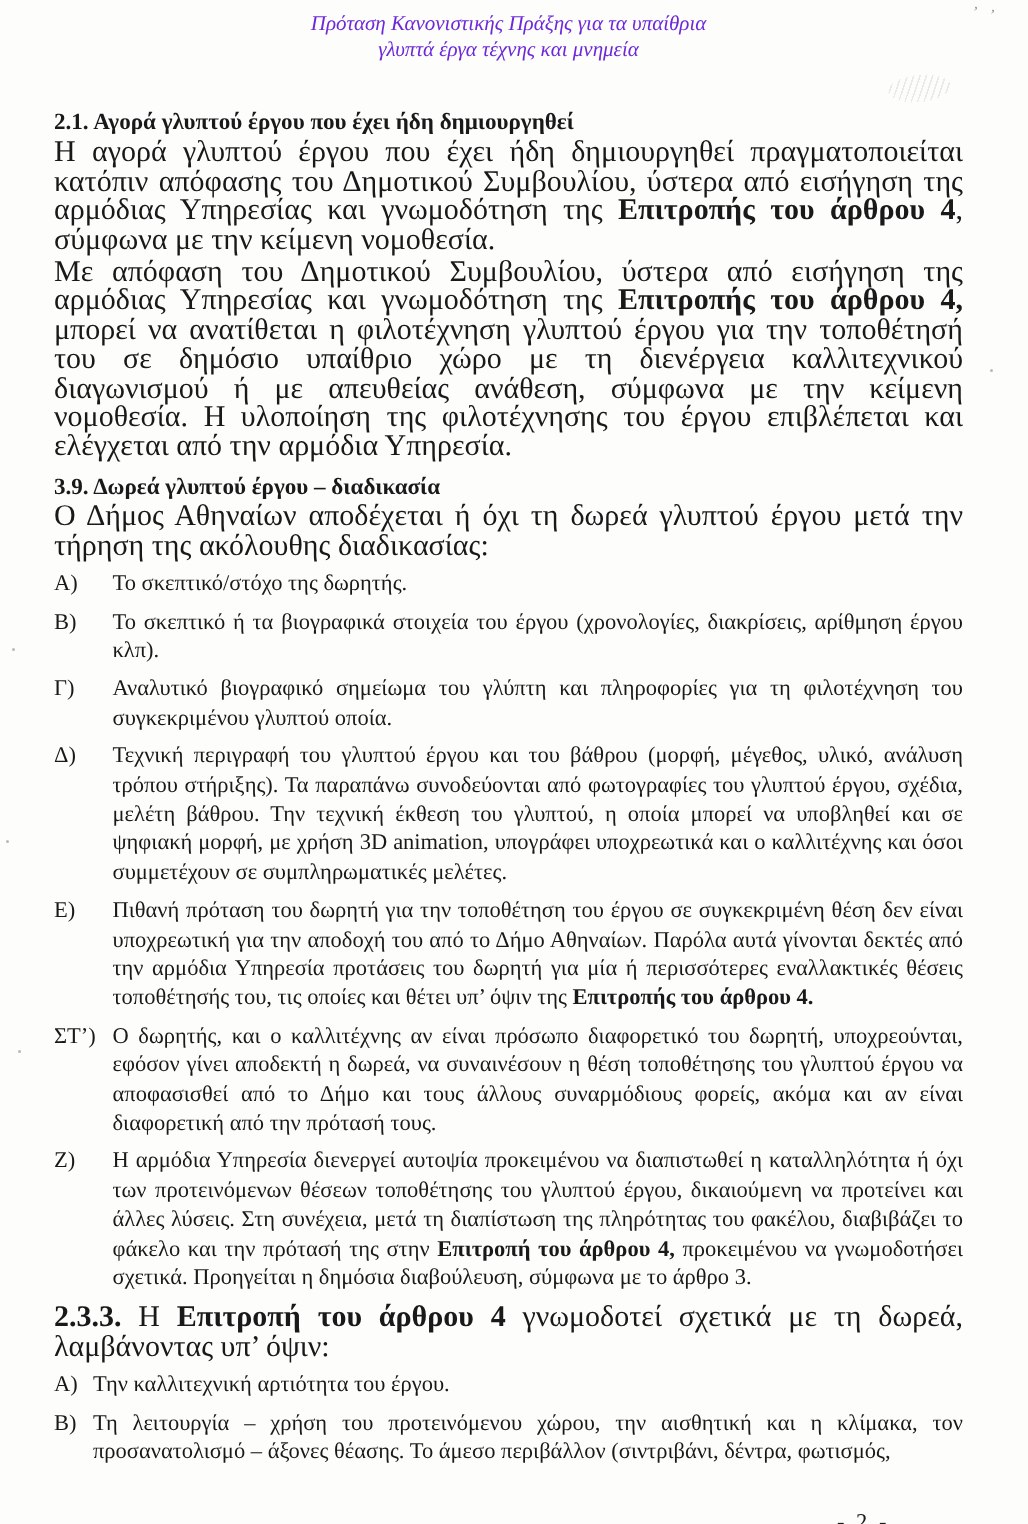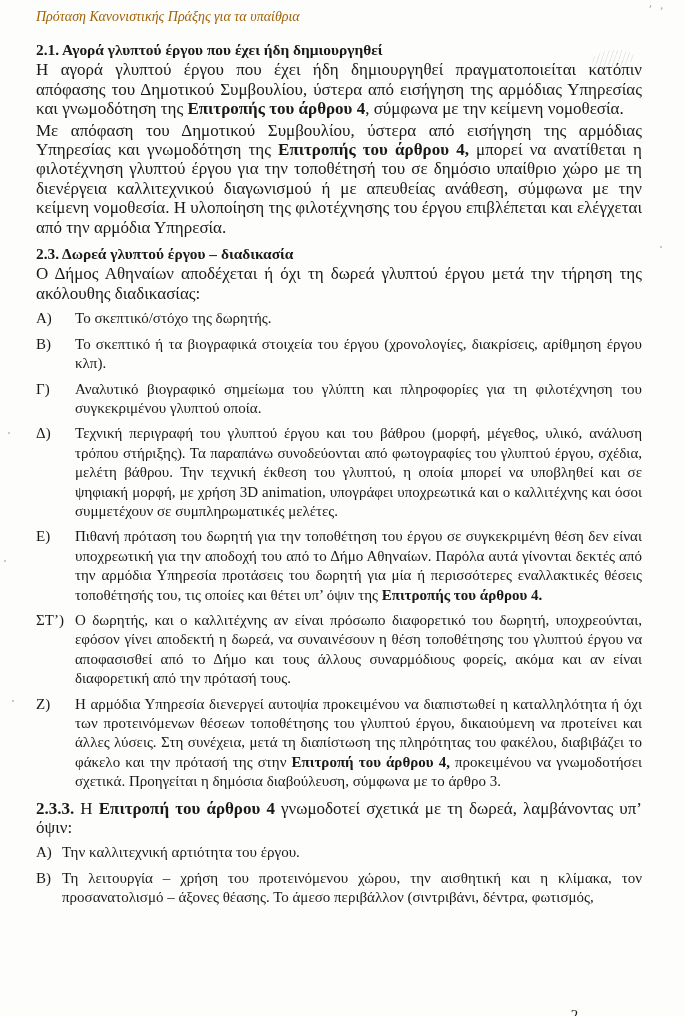--- a/index.html
+++ b/index.html
@@ -11,36 +11,36 @@
     background: #fdfdfb;
     overflow: hidden;
     font-family: "Liberation Serif", "DejaVu Serif", serif;
     color: #191919;
     box-sizing: border-box;
   }
   .content {
     padding: 8px 43px 0 36px;
   }
   .header {
-    text-align: left;
+    text-align: center;
     font-style: italic;
     font-size: 14px;
     line-height: 17px;
-    margin-bottom: 15px;
-    color: #a16207;
+    margin-bottom: 30px;
+    color: #6d28d9;
   }
   .heading {
     font-weight: bold;
     font-size: 15.4px;
     line-height: 19.4px;
     margin: 7px 0 1px 0;
   }
   .heading.first { margin-top: 0; }
   .para {
-    font-size: 17px;
+    font-size: 20px;
     line-height: 19.4px;
     text-align: justify;
     margin: 0 0 2px 0;
   }
   .para.numbered { margin-top: 7px; }
   .item {
     position: relative;
     font-size: 15px;
     line-height: 19.4px;
     text-align: justify;
@@ -89,28 +89,29 @@
   .speck.s4 { left: 4px;  top: 560px; }
 </style>
 </head>
 <body>
 
 <div class="page">
   <div class="content">
 
     <div class="header">
       <div>Πρόταση Κανονιστικής Πράξης για τα υπαίθρια</div>
+      <div>γλυπτά έργα τέχνης και μνημεία</div>
     </div>
 
     <div class="heading first">2.1. Αγορά γλυπτού έργου που έχει ήδη δημιουργηθεί</div>
     <div class="para"><span>Η αγορά γλυπτού έργου που έχει ήδη δημιουργηθεί πραγματοποιείται κατόπιν απόφασης του Δημοτικού Συμβουλίου, ύστερα από εισήγηση της αρμόδιας Υπηρεσίας και γνωμοδότηση της </span><b>Επιτροπής του άρθρου 4</b><span>, σύμφωνα με την κείμενη νομοθεσία.</span></div>
 
     <div class="para"><span>Με απόφαση του Δημοτικού Συμβουλίου, ύστερα από εισήγηση της αρμόδιας Υπηρεσίας και γνωμοδότηση της </span><b>Επιτροπής του άρθρου 4,</b><span> μπορεί να ανατίθεται η φιλοτέχνηση γλυπτού έργου για την τοποθέτησή του σε δημόσιο υπαίθριο χώρο με τη διενέργεια καλλιτεχνικού διαγωνισμού ή με απευθείας ανάθεση, σύμφωνα με την κείμενη νομοθεσία. Η υλοποίηση της φιλοτέχνησης του έργου επιβλέπεται και ελέγχεται από την αρμόδια Υπηρεσία.</span></div>
 
-    <div class="heading">2.3. Δωρεά γλυπτού έργου – διαδικασία</div>
+    <div class="heading">3.9. Δωρεά γλυπτού έργου – διαδικασία</div>
     <div class="para"><span>Ο Δήμος Αθηναίων αποδέχεται ή όχι τη δωρεά γλυπτού έργου μετά την τήρηση της ακόλουθης διαδικασίας:</span></div>
 
 
     <div class="item">
       <span class="label">Α)</span>
       <span class="txt"><span>Το σκεπτικό/στόχο της δωρητής.</span></span>
     </div>
     <div class="item">
       <span class="label">Β)</span>
       <span class="txt"><span>Το σκεπτικό ή τα βιογραφικά στοιχεία του έργου (χρονολογίες, διακρίσεις, αρίθμηση έργου κλπ).</span></span>

